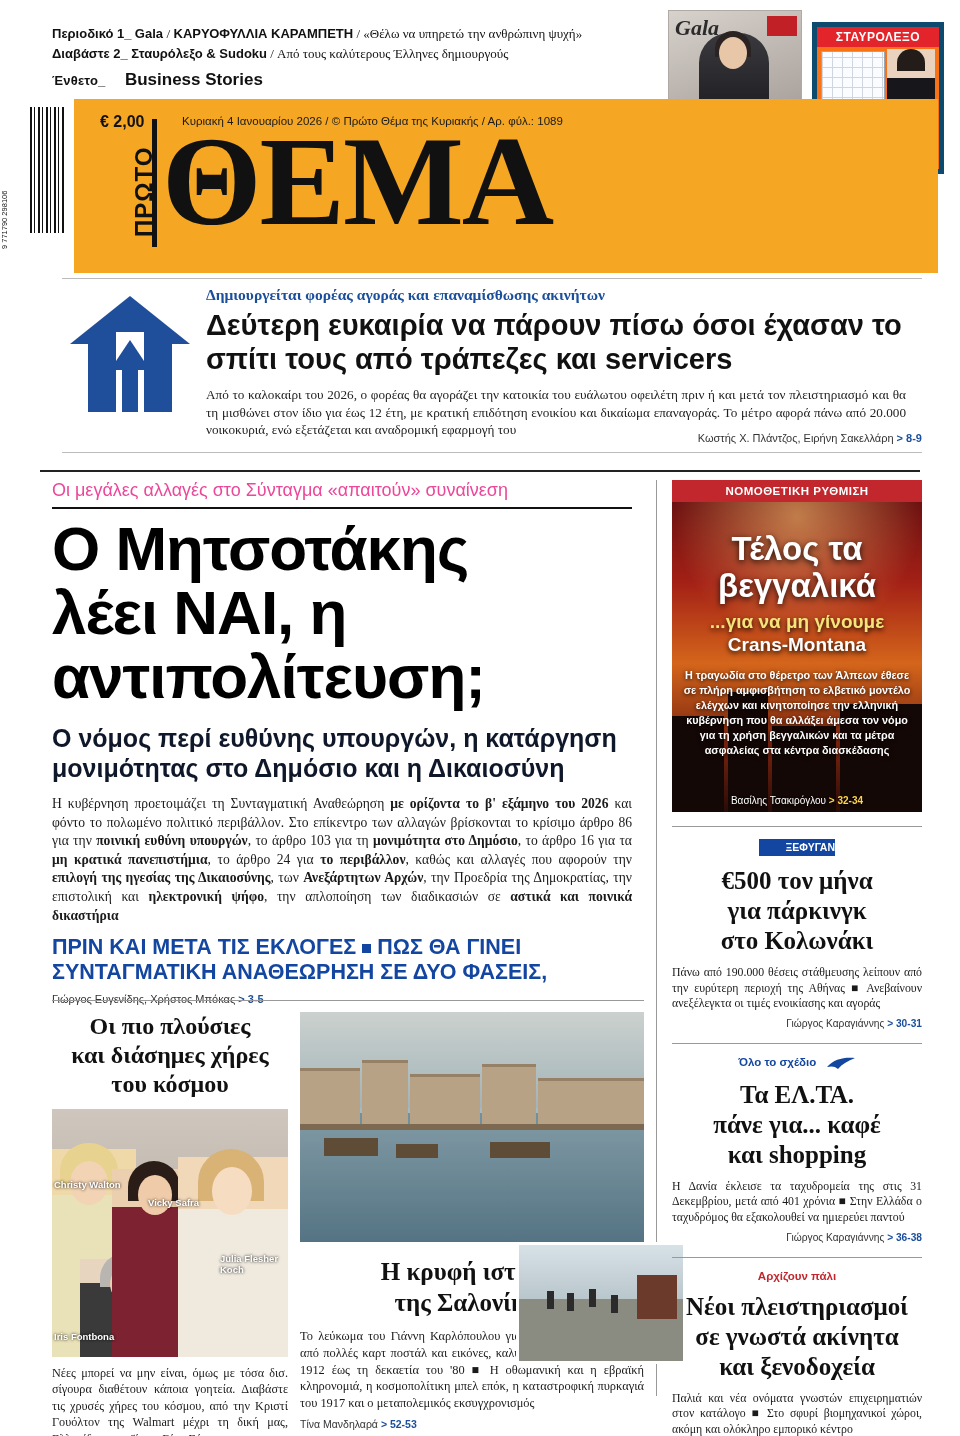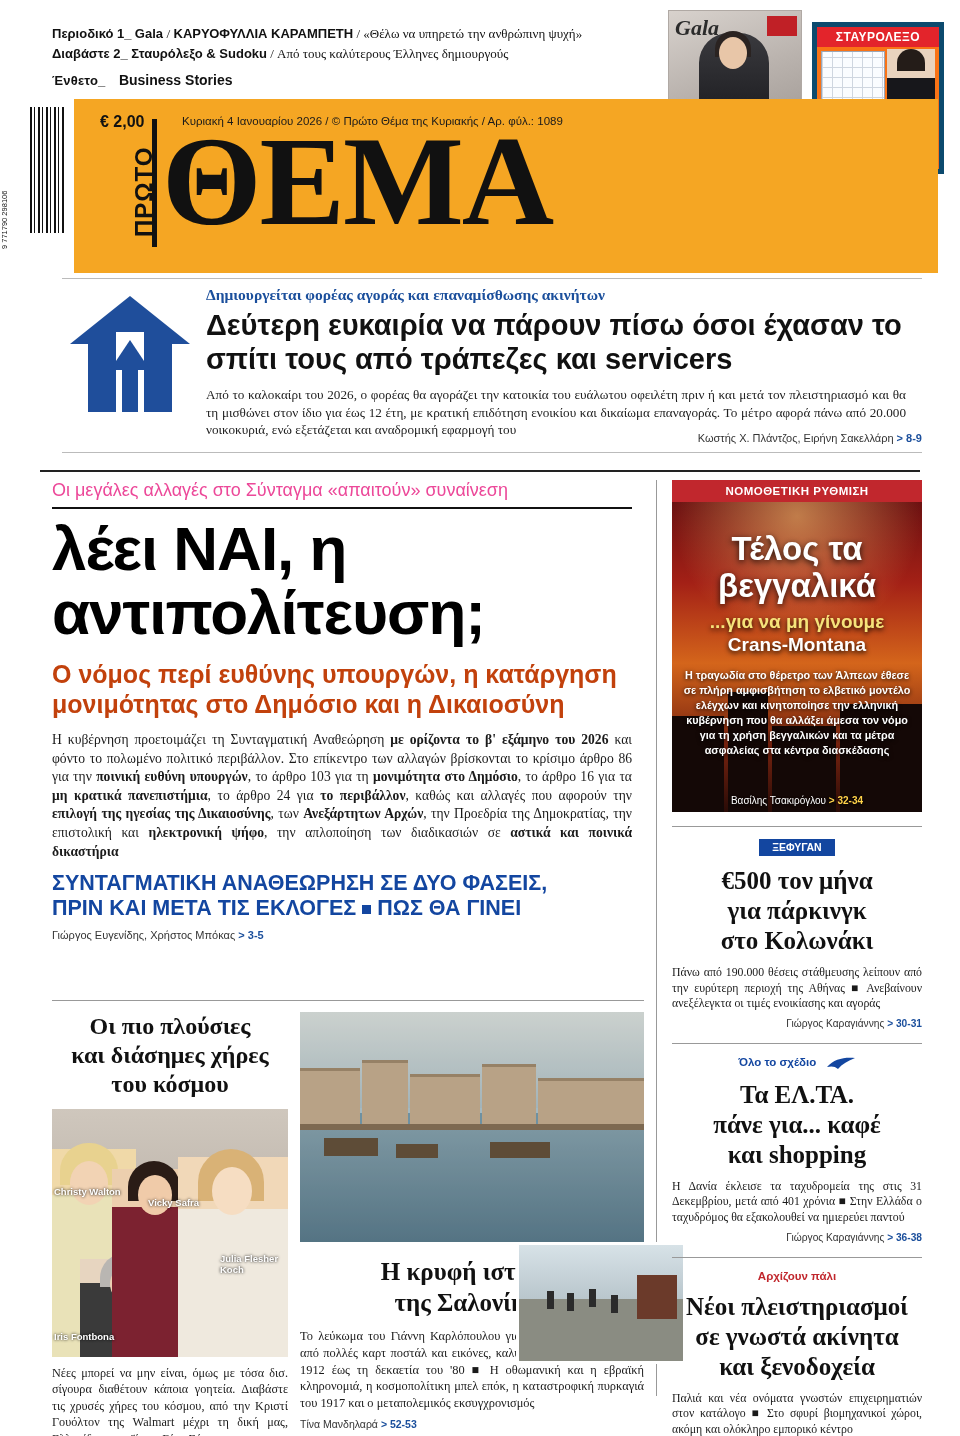--- a/index.html
+++ b/index.html
@@ -17,21 +17,21 @@
     position:absolute;left:0;top:0;width:960px;height:100px;
     background:#fff;
   }
   .promo-lines{position:absolute;left:52px;top:24px;width:620px;}
   .pl{font-size:13.5px;line-height:20px;white-space:nowrap;}
   .pl .lbl{font-weight:bold;font-family:"Liberation Sans",sans-serif;font-size:13px;}
   .pl .mag{font-weight:bold;font-family:"Liberation Sans",sans-serif;font-size:13px;}
   .pl .sub{font-size:13px;}
   .pl.third{margin-top:6px;}
   .pl.third .lbl{letter-spacing:.2px}
-  .pl.third .bs{font-weight:bold;font-family:"Liberation Sans",sans-serif;font-size:14px;margin-left:10px;}
+  .pl.third .bs{font-weight:bold;font-family:"Liberation Sans",sans-serif;font-size:17px;margin-left:16px;}
 
   
   .mag1{position:absolute;left:668px;top:10px;width:132px;height:178px;
     background:linear-gradient(160deg,#d8d2cd 0%,#b9b2ad 40%,#8e8782 100%);
     border:1px solid #b0a9a4;overflow:hidden;}
   .mag1 .m1title{position:absolute;left:6px;top:4px;font-family:"Liberation Serif",serif;
     font-size:22px;font-style:italic;font-weight:bold;color:#2b2b2b;}
   .mag1 .m1badge{position:absolute;right:4px;top:5px;width:30px;height:20px;background:#c02026;}
   .mag1 .m1person{position:absolute;left:30px;top:22px;width:70px;height:128px;
     background:linear-gradient(180deg,#3a3a3e 0%,#1b1b1f 70%,#0d0d10 100%);border-radius:30px 30px 6px 6px;}
@@ -101,21 +101,21 @@
   .rule-main{position:absolute;left:40px;top:470px;width:880px;height:2px;background:#222;}
 
   
   .left{position:absolute;left:52px;top:480px;width:592px;}
   .overline{font-family:"Liberation Sans",sans-serif;font-weight:normal;font-size:18px;color:#ec4899;
     padding-bottom:6px;}
   .overline-rule{width:580px;height:2px;background:#111;margin-bottom:8px;}
   .headline{font-family:"Liberation Sans",sans-serif;font-weight:bold;font-size:62px;line-height:64px;
     letter-spacing:-1px;color:#000;margin:4px 0 0 0;}
   .subhead{font-family:"Liberation Sans",sans-serif;font-weight:bold;font-size:25px;line-height:30px;
-    color:#c2410c;margin-top:14px;}
+    color:#0f172a;margin-top:14px;}
   .lede{margin-top:12px;font-size:13.6px;line-height:18.6px;text-align:justify;color:#1a1a1a;width:580px;}
   .lede b{font-weight:bold;}
   .bluebar{margin-top:10px;font-family:"Liberation Sans",sans-serif;font-weight:bold;
     font-size:21.5px;line-height:25px;color:#1346a0;}
   .bluebar .sq{display:inline-block;width:9px;height:9px;background:#1346a0;margin:0 6px 1px 6px;}
   .left-byline{margin-top:8px;font-family:"Liberation Sans",sans-serif;font-size:11px;color:#333;}
   .left-byline b{color:#1b4f9c;}
 
   .rule-left{position:absolute;left:52px;top:1000px;width:592px;height:1px;background:#999;}
   .vrule{position:absolute;left:656px;top:480px;width:1px;height:916px;background:#999;}
@@ -187,21 +187,21 @@
     color:#f6e37a;text-align:center;text-shadow:0 2px 5px rgba(0,0,0,.9);margin-top:6px;}
   .r-h2 .wht{color:#fff;}
   .r-body{font-family:"Liberation Sans",sans-serif;font-weight:bold;font-size:10.8px;line-height:15px;
     color:#fff;text-align:center;text-shadow:0 1px 4px rgba(0,0,0,.95);margin-top:12px;padding:0 10px;}
   .r-byl{position:absolute;left:0;bottom:6px;width:250px;text-align:center;
     font-family:"Liberation Sans",sans-serif;font-size:10px;color:#fff;text-shadow:0 1px 3px #000;}
   .r-byl b{color:#ffd24a;}
 
   .r-sep{width:250px;height:1px;background:#999;margin:14px 0 12px 0;}
   .tag{display:block;margin:0 auto;width:76px;height:17px;background:#1346a0;color:#fff;
-    font-family:"Liberation Sans",sans-serif;font-weight:bold;font-size:10.5px;line-height:17px;text-align:center;}
+    font-family:"Liberation Sans",sans-serif;font-weight:bold;font-size:10.5px;line-height:17px;text-align:right;}
   .r-title{margin-top:10px;font-family:"Liberation Serif",serif;font-weight:bold;font-size:25px;
     line-height:30px;text-align:center;color:#111;}
   .r-text{margin-top:9px;font-size:11.8px;line-height:15.6px;text-align:justify;color:#1a1a1a;}
   .r-byline{margin-top:6px;font-family:"Liberation Sans",sans-serif;font-size:10.2px;color:#333;text-align:right;}
   .r-byline b{color:#1b4f9c;}
   .tag2{font-family:"Liberation Sans",sans-serif;font-weight:bold;font-size:11.5px;color:#1346a0;text-align:center;}
   .elta{display:inline-block;vertical-align:middle;margin-left:6px;}
 
   .tag3{font-family:"Liberation Sans",sans-serif;font-weight:bold;font-size:11.5px;color:#c1272d;text-align:center;}
 </style>
@@ -277,33 +277,34 @@
     </div>
   </div>
   <div class="hr-bot"></div>
   <div class="rule-main"></div>
   <div class="vrule"></div>
 
   <div class="left">
     <div class="overline">Οι μεγάλες αλλαγές στο Σύνταγμα «απαιτούν» συναίνεση</div>
     <div class="overline-rule"></div>
     <div class="headline">
+      <div>Ο Μητσοτάκης</div>
       <div>λέει ΝΑΙ, η</div>
       <div>αντιπολίτευση;</div>
     </div>
     <div class="subhead">
       <div>Ο νόμος περί ευθύνης υπουργών, η κατάργηση</div>
       <div>μονιμότητας στο Δημόσιο και η Δικαιοσύνη</div>
     </div>
     <div class="lede" id="main-lede"><span>Η κυβέρνηση προετοιμάζει τη Συνταγματική Αναθεώρηση </span><b>με ορίζοντα το β' εξάμηνο του 2026</b><span> και φόντο το πολωμένο πολιτικό περιβάλλον. Στο επίκεντρο των αλλαγών βρίσκονται το κρίσιμο άρθρο 86 για την </span><b>ποινική ευθύνη υπουργών</b><span>, το άρθρο 103 για τη </span><b>μονιμότητα στο Δημόσιο</b><span>, το άρθρο 16 για τα </span><b>μη κρατικά πανεπιστήμια</b><span>, το άρθρο 24 για </span><b>το περιβάλλον</b><span>, καθώς και αλλαγές που αφορούν την </span><b>επιλογή της ηγεσίας της Δικαιοσύνης</b><span>, των </span><b>Ανεξάρτητων Αρχών</b><span>, την Προεδρία της Δημοκρατίας, την επιστολική και </span><b>ηλεκτρονική ψήφο</b><span>, την απλοποίηση των διαδικασιών σε </span><b>αστικά και ποινικά δικαστήρια</b></div>
     <div class="bluebar">
-      <div>ΣΥΝΤΑΓΜΑΤΙΚΗ ΑΝΑΘΕΩΡΗΣΗ ΣΕ ΔΥΟ ΦΑΣΕΙΣ,</div>
       <div>
         <span>ΠΡΙΝ ΚΑΙ ΜΕΤΑ ΤΙΣ ΕΚΛΟΓΕΣ</span><span class="sq"></span><span>ΠΩΣ ΘΑ ΓΙΝΕΙ</span>
       </div>
+      <div>ΣΥΝΤΑΓΜΑΤΙΚΗ ΑΝΑΘΕΩΡΗΣΗ ΣΕ ΔΥΟ ΦΑΣΕΙΣ,</div>
     </div>
     <div class="left-byline">
       <span>Γιώργος Ευγενίδης, Χρήστος Μπόκας</span>
       <b>&gt; 3-5</b>
     </div>
   </div>
   <div class="rule-left"></div>
 
   <div class="bl">
     <h3>
@@ -317,21 +318,21 @@
         <div class="w1f"></div>
       <div class="w4"></div>
         <div class="w4h"></div>
         <div class="w4f"></div>
       <div class="w2"></div>
         <div class="w2h"></div>
         <div class="w2f"></div>
       <div class="w3"></div>
         <div class="w3h"></div>
         <div class="w3f"></div>
-      <div class="cap" style="left:2px;top:77px;">Christy Walton</div>
+      <div class="cap" style="left:2px;top:70px;">Christy Walton</div>
       <div class="cap" style="left:96px;top:88px;">Vicky Safra</div>
       <div class="cap" style="left:168px;top:144px;width:60px;">Julia Flesher Koch</div>
       <div class="cap" style="left:2px;top:222px;">Iris Fontbona</div>
     </div>
     <div class="text">Νέες μπορεί να μην είναι, όμως με τόσα δισ. σίγουρα διαθέτουν κάποια γοητεία. Διαβάστε τις χρυσές χήρες του κόσμου, από την Κριστί Γουόλτον της Walmart μέχρι τη δική μας, Ελληνίδα τραπεζίτρια Βίκυ Σάφρα</div>
 
   </div>
 
   <div class="bm">
     <div class="photo">

